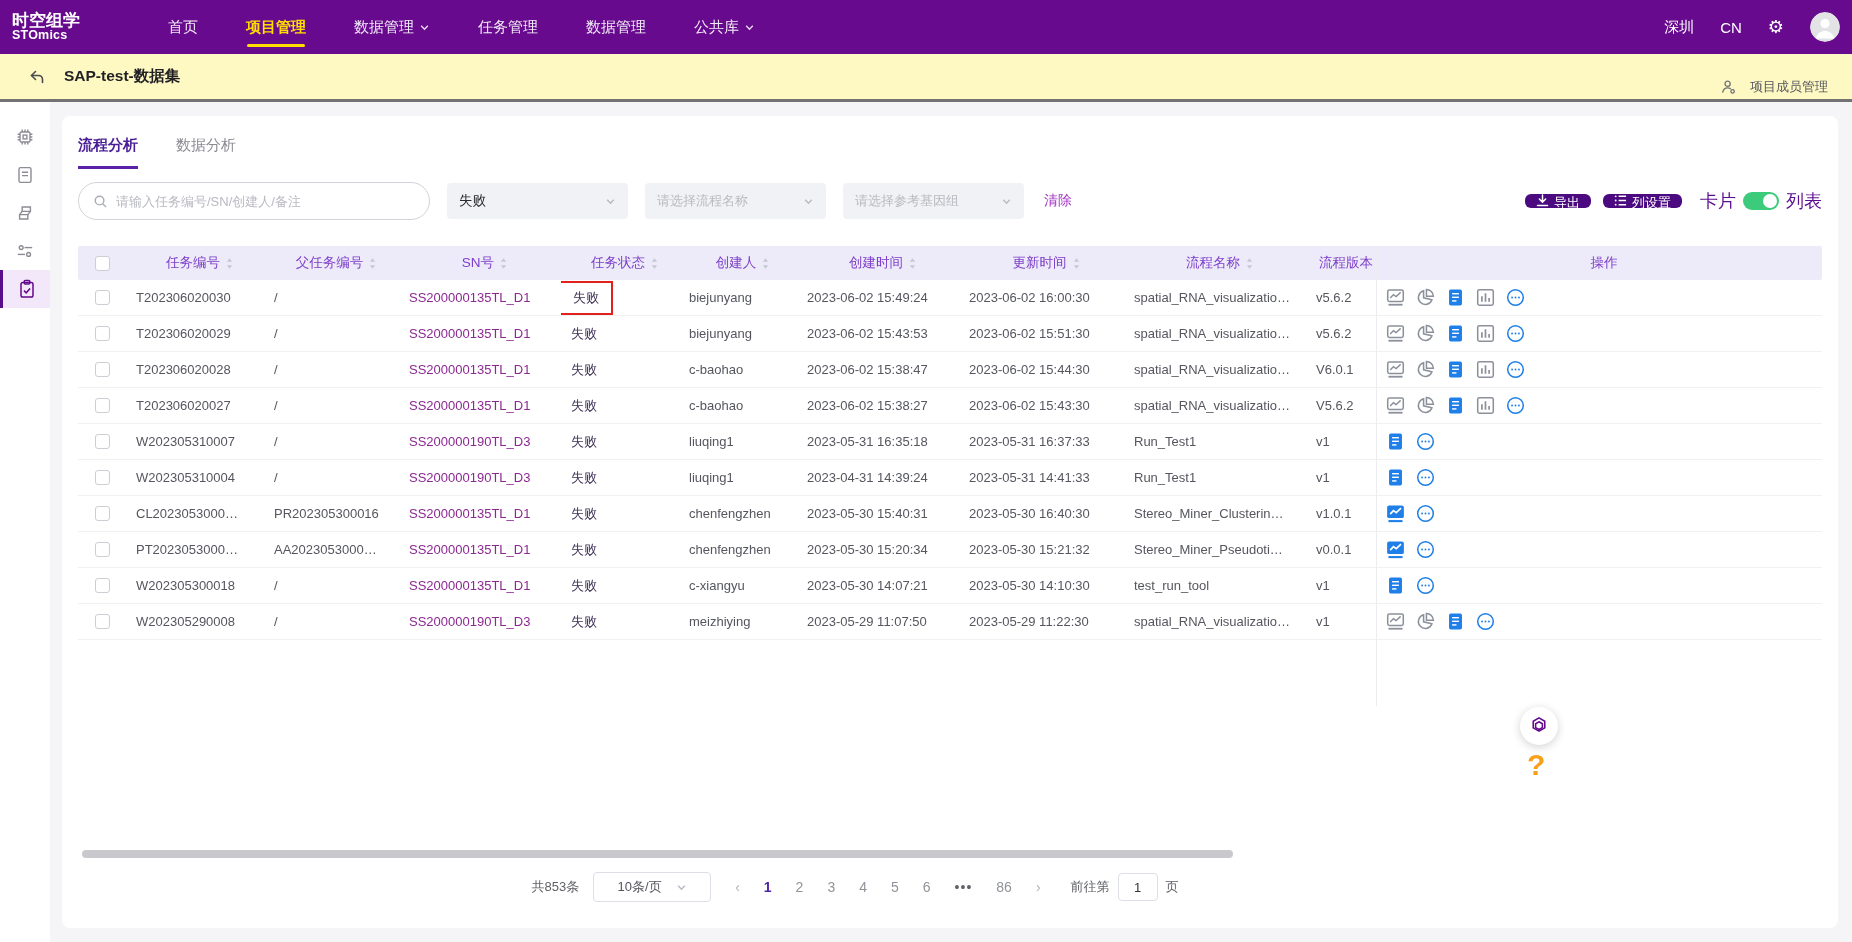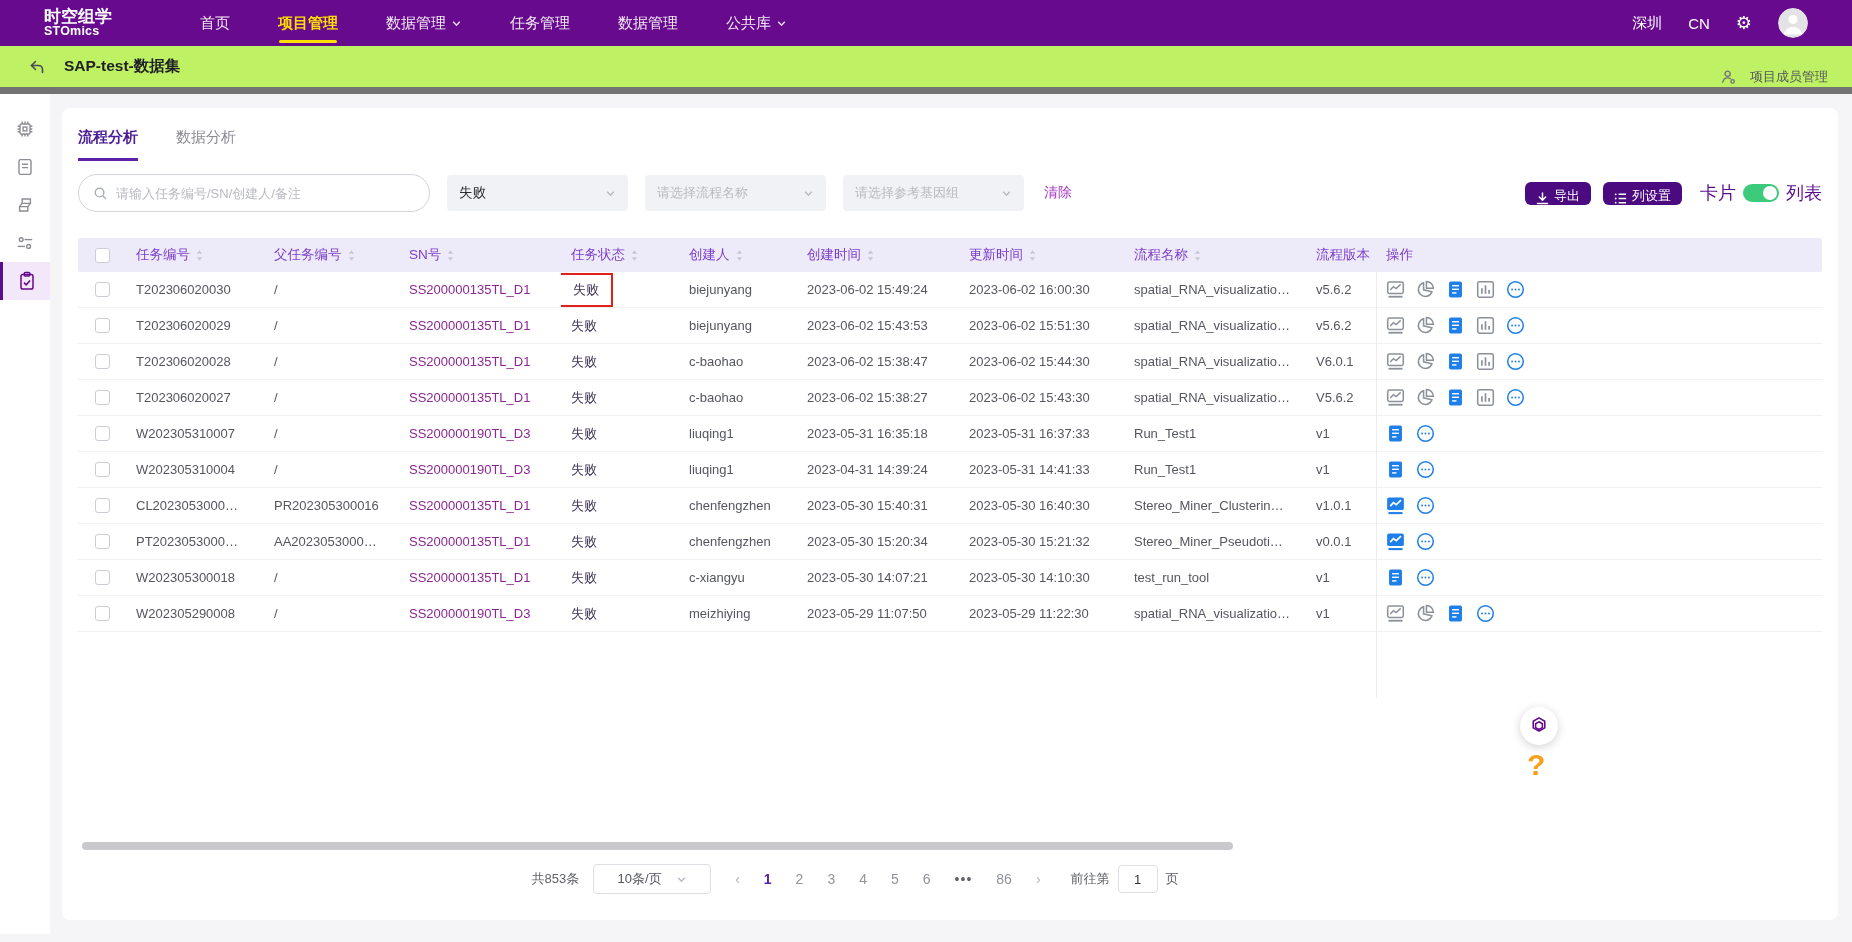--- a/index.html
+++ b/index.html
@@ -6,34 +6,34 @@
     --nav_purple:#670A8E; --accent_yellow:#FFDE00; --button_purple:#4B0A80;
     --link_blue:#1F7FE8; --icon_gray:#8B909A; --toggle_green:#3BCB7B;
     --annotation_red:#E2211C; --sn_purple:#8C2893; --clear_purple:#A233C4;
     --table_header_bg:#EDEBFA; --table_header_text:#7D3FC8; --active_tab_purple:#4A1D96;
   }
   *{margin:0;padding:0;box-sizing:border-box;font-family:"Liberation Sans","DejaVu Sans",sans-serif;}
   body{width:1852px;height:942px;overflow:hidden;background:#F5F5F7;}
   .app{position:relative;width:1852px;height:942px;overflow:hidden;}
 
   
-  .topnav{height:46px;background:var(--nav_purple);display:flex;align-items:center;padding:0 44px;color:#fff;}
+  .topnav{height:54px;background:var(--nav_purple);display:flex;align-items:center;padding:0 12px;color:#fff;}
   .brand{display:flex;flex-direction:column;justify-content:center;line-height:1.05;margin-right:64px;}
   .brand .l1{font-size:17px;font-weight:bold;}
   .brand .l2{font-size:12.5px;font-weight:bold;letter-spacing:.2px;}
   .nav-items{display:flex;align-items:stretch;height:54px;}
   .nav-item{position:relative;display:flex;align-items:center;gap:5px;padding:0 24px;font-size:15px;color:#F3EAF8;cursor:pointer;}
   .nav-item.active{color:var(--accent_yellow);font-weight:bold;}
   .nav-item.active::after{content:"";position:absolute;left:50%;bottom:7px;transform:translateX(-50%);width:58px;height:3px;border-radius:2px;background:var(--accent_yellow);}
   .nav-right{margin-left:auto;display:flex;align-items:center;gap:26px;font-size:15px;}
   .gear{font-size:18px;cursor:pointer;line-height:1;}
   .avatar{width:30px;height:30px;border-radius:50%;overflow:hidden;display:block;}
 
   
-  .subheader{height:48px;background:#bef264;display:flex;align-items:center;padding:0 24px;border-bottom:7px solid #737373;}
+  .subheader{height:48px;background:#fef9c3;display:flex;align-items:center;padding:0 24px;border-bottom:3px solid #737373;}
   .back-btn{width:26px;height:26px;display:flex;align-items:center;justify-content:center;cursor:pointer;margin-right:14px;}
   .page-title{font-size:15.5px;font-weight:bold;color:#1F1F24;}
   .member-mgmt{margin-left:auto;display:flex;align-items:center;gap:14px;font-size:13px;color:#55565E;cursor:pointer;margin-top:20px;}
 
   
   .body{display:flex;height:840px;background:#F5F5F7;}
   .sidebar{width:50px;background:#fff;padding-top:16px;flex:none;}
   .side-item{width:50px;height:38px;display:flex;align-items:center;justify-content:center;color:#8C8C94;cursor:pointer;}
   .side-item svg{width:20px;height:20px;stroke:#8C8C94;}
   .side-item.active{background:#F2E8FA;border-left:3px solid #5B0E8B;}
@@ -50,31 +50,31 @@
   
   .filterbar{margin-top:13px;display:flex;align-items:center;}
   .search{width:352px;height:38px;border:1px solid #D3D3DA;border-radius:19px;display:flex;align-items:center;padding:0 14px;gap:8px;background:#fff;}
   .search input{border:none;outline:none;flex:1;font-size:13px;color:#33333A;background:transparent;}
   .search input::placeholder{color:#B9BAC2;}
   .select{width:181px;height:36px;background:#F1F2F5;border-radius:4px;display:flex;align-items:center;padding:0 12px;margin-left:17px;cursor:pointer;}
   .select .sel-value{font-size:13.5px;color:#2B2B33;flex:1;}
   .select .sel-placeholder{font-size:13px;color:#B9BAC2;flex:1;}
   .clear-link{margin-left:20px;font-size:14px;color:var(--clear_purple);cursor:pointer;}
   .fb-right{margin-left:auto;display:flex;align-items:center;gap:12px;}
-  .pbtn{height:23px;padding:0 11px;background:var(--button_purple);color:#fff;font-size:13px;border:none;border-radius:6px;display:flex;align-items:flex-end;gap:5px;cursor:pointer;}
+  .pbtn{height:14px;padding:0 11px;background:var(--button_purple);color:#fff;font-size:13px;border:none;border-radius:6px;display:flex;align-items:flex-start;gap:5px;cursor:pointer;}
   .toggle-wrap{display:flex;align-items:center;gap:7px;margin-left:6px;}
   .toggle-label{font-size:18px;color:#5A0E8F;}
   .switch{width:36px;height:18px;border-radius:9px;background:var(--toggle_green);position:relative;cursor:pointer;}
   .switch .knob{position:absolute;right:2px;top:2px;width:14px;height:14px;border-radius:50%;background:#fff;}
 
   
   .table-zone{margin-top:26px;position:relative;}
   .grid-cols{display:grid;grid-template-columns:48px 138px 135px 162px 118px 118px 162px 165px 182px 70px minmax(0,1fr);}
   .thead{height:34px;background:var(--table_header_bg);border-radius:2px;align-items:center;}
-  .th{display:flex;align-items:center;padding-left:10px;font-size:13.5px;color:var(--table_header_text);}
+  .th{display:flex;align-items:center;padding-left:10px;font-size:13.5px;color:var(--table_header_text);justify-content:center;}
   .th .sort{display:flex;margin-left:5px;margin-top:1px;}
   .tr{height:36px;border-bottom:1px solid #F1F1F4;align-items:center;font-size:13px;color:#55565E;}
   .td{padding-left:10px;white-space:nowrap;overflow:hidden;text-overflow:ellipsis;}
   .cbcell{display:flex;justify-content:center;padding-left:0;}
   .cb{width:15px;height:15px;border:1px solid #CDCDD4;border-radius:3px;background:#fff;cursor:pointer;display:inline-block;}
   .sn-link{color:var(--sn_purple);cursor:pointer;}
   .status{color:#3F3356;display:inline-block;}
   .status.annotated{border:2px solid var(--annotation_red);padding:6px 12px;margin-left:-12px;}
   .ops{display:flex;align-items:center;gap:11px;overflow:visible;}
   .op{display:inline-flex;cursor:pointer;line-height:0;}

